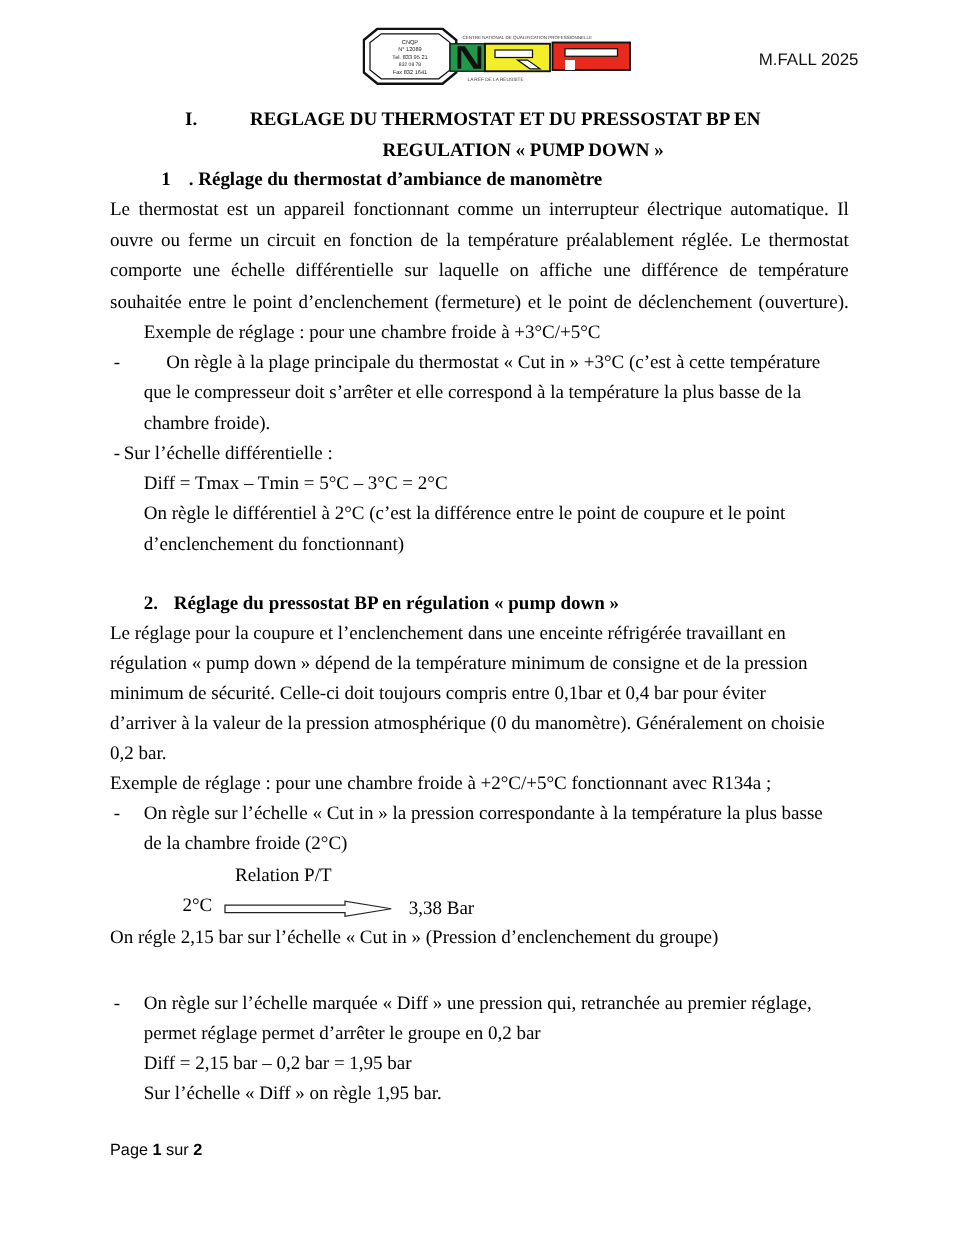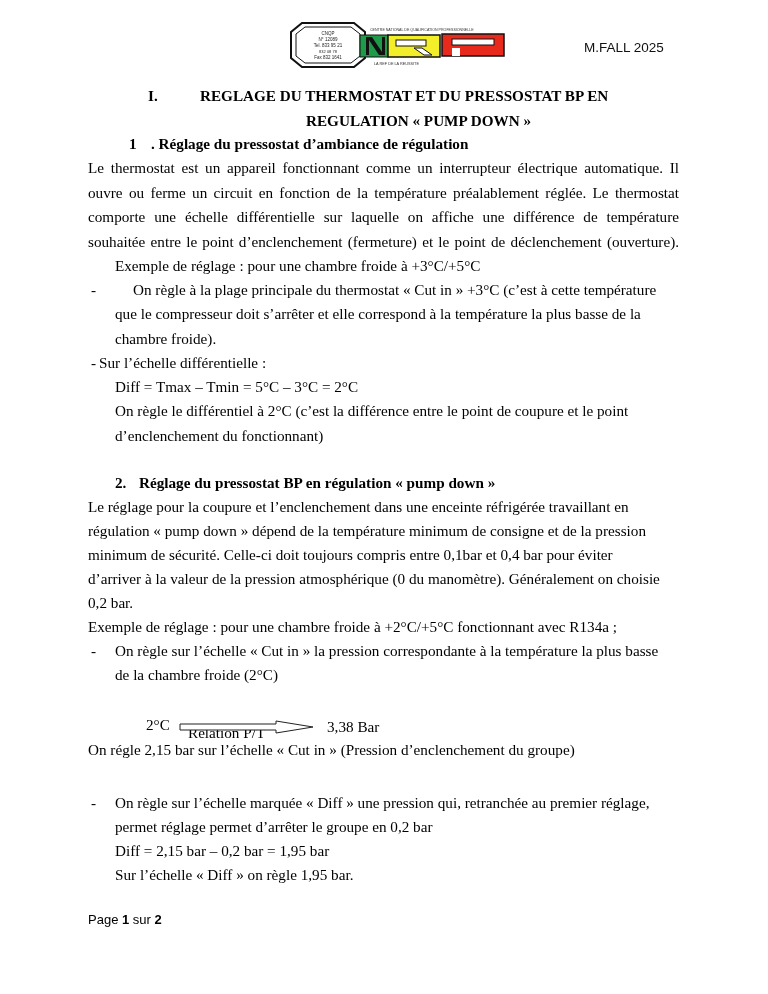--- a/index.html
+++ b/index.html
@@ -5,21 +5,21 @@
   html, body { margin: 0; padding: 0; background: #ffffff; }
   body { width: 768px; height: 994px; position: relative; overflow: hidden;
          font-family: "Liberation Serif", serif; color: #000; }
   .abs { position: absolute; white-space: nowrap; }
   .p { font-size: 15.2px; line-height: 18px; }
   .b { font-weight: bold; }
   .just { white-space: normal; text-align: justify; text-align-last: justify; width: 591px; }
 
   
   .logo { position: absolute; left: 290px; top: 22px; width: 218px; height: 46px; }
-  .header-author { left: 584px; top: 40px; font-size: 13.5px; font-family: "Liberation Sans", sans-serif; color: #111; }
+  .header-author { left: 607px; top: 40px; font-size: 13.5px; font-family: "Liberation Sans", sans-serif; color: #111; }
 
   .footer { left: 88px; top: 912px; font-size: 13px; font-family: "Liberation Sans", sans-serif; }
   .footer b { font-weight: bold; }
 </style>
 </head>
 <body>
 
 <div class="logo">
   <svg width="218" height="46" viewBox="0 0 218 46">
 
@@ -49,21 +49,21 @@
   </svg>
 </div>
 
 <div class="abs header-author">M.FALL 2025</div>
 
 <div class="abs p b" style="left:148px; top:87px;">I.</div>
 <div class="abs p b" style="left:200px; top:87px;">REGLAGE DU THERMOSTAT ET DU PRESSOSTAT BP EN</div>
 <div class="abs p b" style="left:306px; top:112px;">REGULATION « PUMP DOWN »</div>
 
 <div class="abs p b" style="left:129px; top:135px;">1</div>
-<div class="abs p b" style="left:151px; top:135px;">. Réglage du pressostat d’ambiance de régulation</div>
+<div class="abs p b" style="left:151px; top:135px;">. Réglage du thermostat d’ambiance de manomètre</div>
 
 <div class="abs p just" style="left:88px; top:159px;">Le thermostat est un appareil fonctionnant comme un interrupteur électrique automatique. Il</div>
 <div class="abs p just" style="left:88px; top:184px;">ouvre ou ferme un circuit en fonction de la température préalablement réglée. Le thermostat</div>
 <div class="abs p just" style="left:88px; top:208px;">comporte une échelle différentielle sur laquelle on affiche une différence de température</div>
 <div class="abs p just" style="left:88px; top:233px;">souhaitée entre le point d’enclenchement (fermeture) et le point de déclenchement (ouverture).</div>
 
 <div class="abs p" style="left:115px; top:257px;">Exemple de réglage : pour une chambre froide à +3°C/+5°C</div>
 
 <div class="abs p" style="left:91px; top:281px;">-</div>
 <div class="abs p" style="left:133px; top:281px;">On règle à la plage principale du thermostat « Cut in »  +3°C (c’est à cette température</div>
@@ -84,21 +84,21 @@
 <div class="abs p" style="left:88px; top:546px;">minimum de sécurité. Celle-ci doit toujours compris entre 0,1bar et 0,4 bar pour éviter</div>
 <div class="abs p" style="left:88px; top:570px;">d’arriver à la valeur de la pression atmosphérique (0 du manomètre). Généralement on choisie</div>
 <div class="abs p" style="left:88px; top:594px;">0,2 bar.</div>
 
 <div class="abs p" style="left:88px; top:618px;">Exemple de réglage : pour une chambre froide à +2°C/+5°C fonctionnant avec R134a ;</div>
 
 <div class="abs p" style="left:91px; top:642px;">-</div>
 <div class="abs p" style="left:115px; top:642px;">On règle sur l’échelle « Cut in » la pression correspondante à la température la plus basse</div>
 <div class="abs p" style="left:115px; top:666px;">de la chambre froide (2°C)</div>
 
-<div class="abs p" style="left:188px; top:692px;margin-top:32px;">Relation P/T</div>
+<div class="abs p" style="left:188px; top:692px;">Relation P/T</div>
 <div class="abs p" style="left:146px; top:716px;">2°C</div>
 <svg class="abs" style="left:179px; top:720px;" width="136" height="14">
   <polygon points="1,4 97,4 97,1 134,7 97,13 97,10 1,10" fill="#fff" stroke="#222" stroke-width="1"></polygon>
 </svg>
 <div class="abs p" style="left:327px; top:718px;">3,38 Bar</div>
 
 <div class="abs p" style="left:88px; top:741px;">On régle 2,15 bar sur l’échelle « Cut in » (Pression d’enclenchement du groupe)</div>
 
 <div class="abs p" style="left:91px; top:794px;">-</div>
 <div class="abs p" style="left:115px; top:794px;">On règle sur l’échelle marquée « Diff » une pression qui, retranchée au premier réglage,</div>

